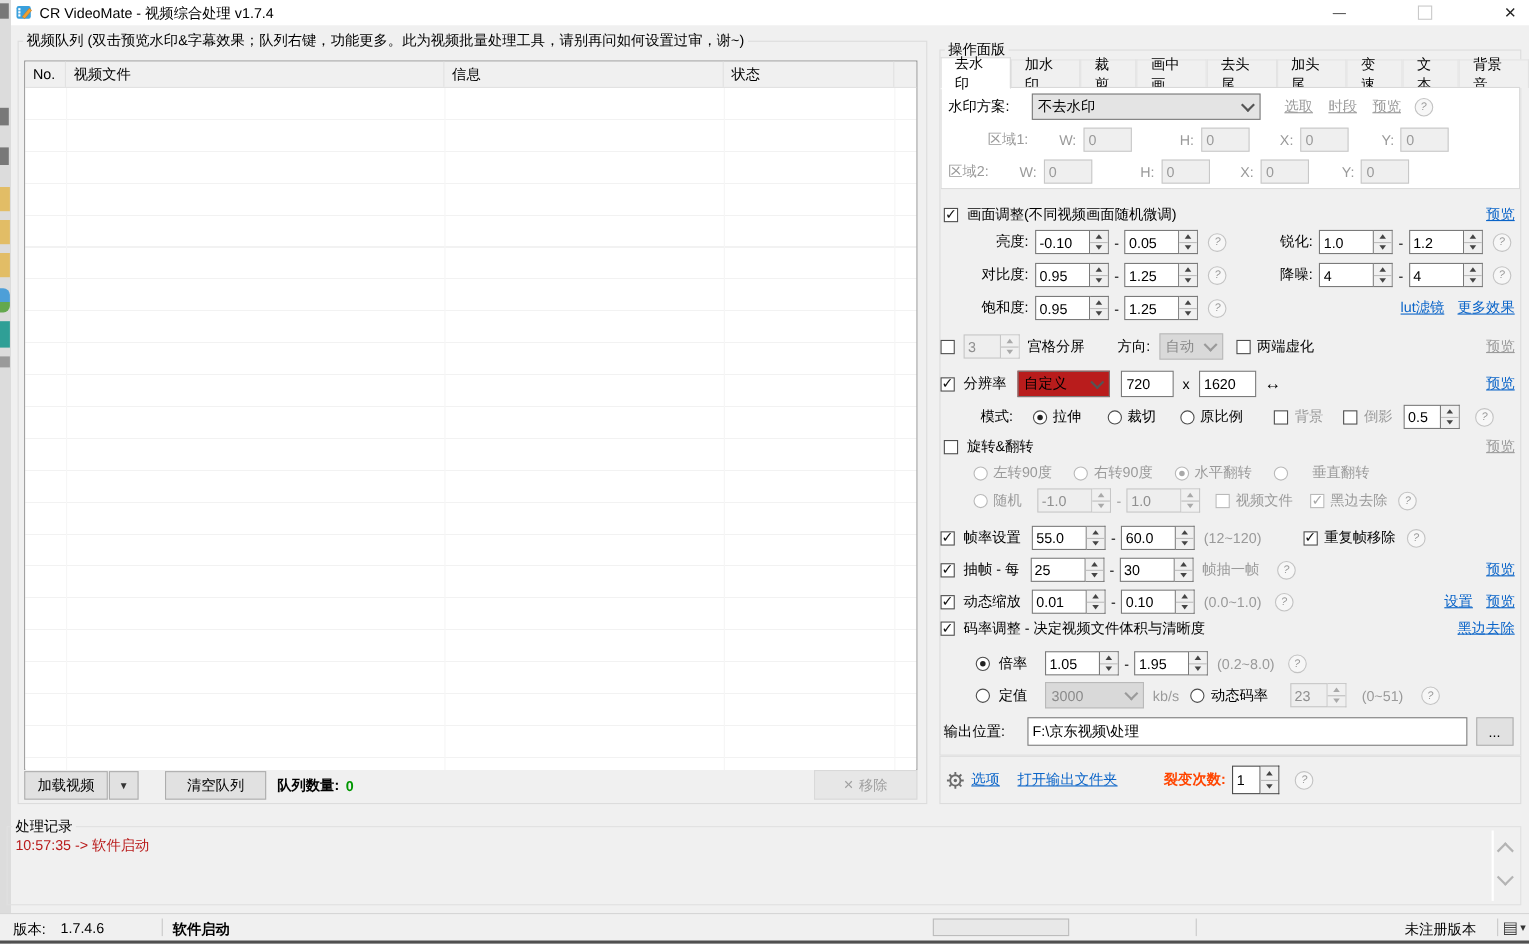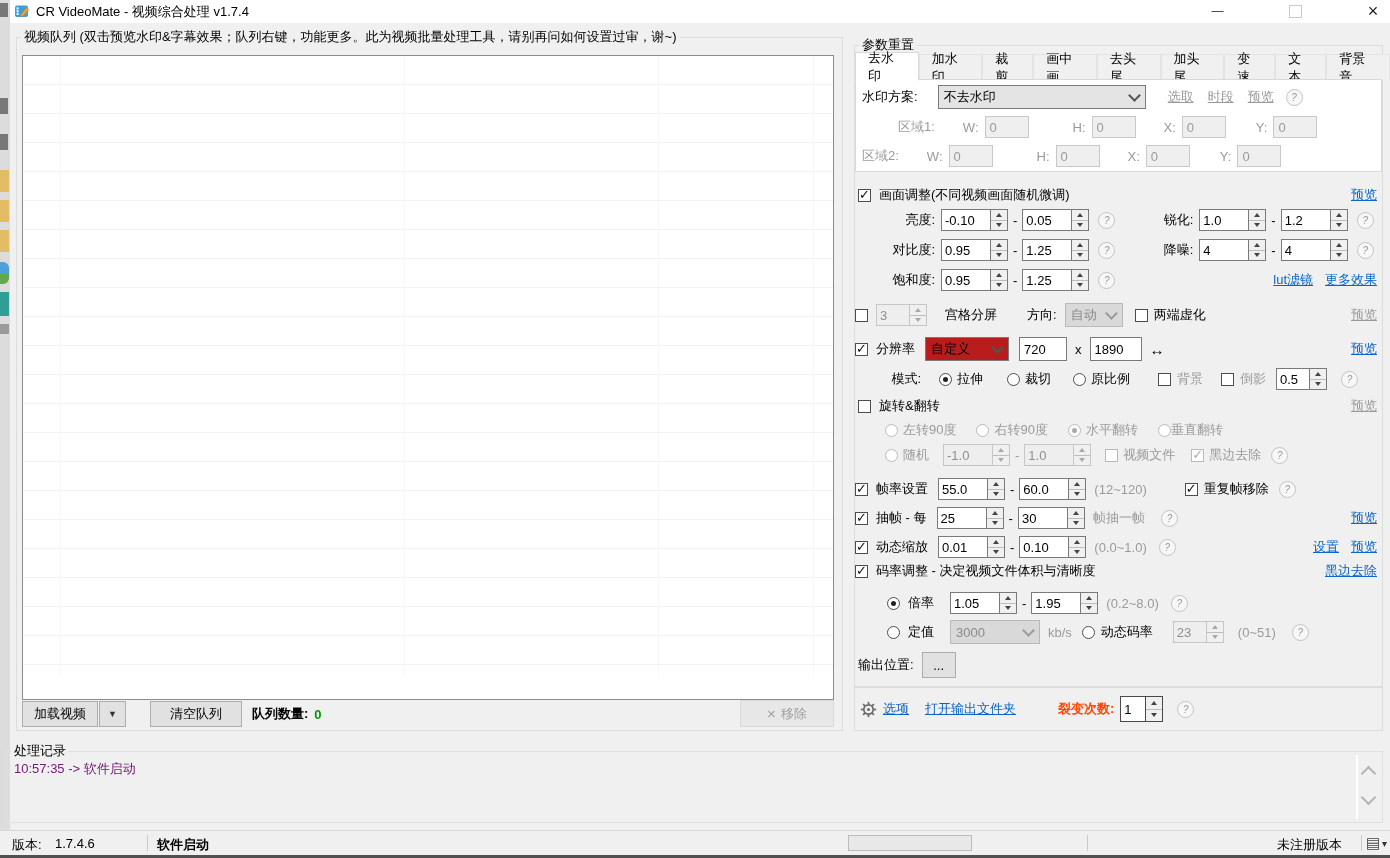--- a/index.html
+++ b/index.html
@@ -88,20 +88,35 @@
   <div class="abs" style="left:1336px;top:0;width:54px;height:22px;display:flex;align-items:center;justify-content:center">
     <span style="font-size:18px;color:#222;line-height:18px">×</span>
   </div>
 </div>
 
 <div class="grp" style="left:16px;top:37px;width:827px;height:694px">
   <span class="glab">视频队列 (双击预览水印&amp;字幕效果；队列右键，功能更多。此为视频批量处理工具，请别再问如何设置过审，谢~)</span>
 </div>
 
 <div class="abs" style="left:22px;top:55px;width:812px;height:645px;border:1px solid #8c8c8c;box-sizing:border-box;background:#fff">
+  <div style="display:flex;height:23px;background:#f0f0f0;border-bottom:1px solid #e2e2e2">
+    <div class="hcell" style="width:37px">
+        <span>No.</span>
+      </div>
+    <div class="hcell" style="width:344px">
+        <span>视频文件</span>
+      </div>
+    <div class="hcell" style="width:254px">
+        <span>信息</span>
+      </div>
+    <div class="hcell" style="width:155px">
+        <span>状态</span>
+      </div>
+    <div class="hcell" style="flex:1;border-right:none"></div>
+  </div>
   <div style="position:relative;height:620px;background:repeating-linear-gradient(#ffffff 0 28px,#f2f2f2 28px 29px)">
     <div class="abs" style="left:37px;top:0;width:1px;height:100%;background:#f6f6f6"></div>
     <div class="abs" style="left:381px;top:0;width:1px;height:100%;background:#f6f6f6"></div>
     <div class="abs" style="left:635px;top:0;width:1px;height:100%;background:#f6f6f6"></div>
     <div class="abs" style="left:790px;top:0;width:1px;height:100%;background:#f6f6f6"></div>
   </div>
 </div>
 
 <div class="btn" style="left:22px;top:701px;width:76px;height:26px">
     <span>加载视频</span>
@@ -115,21 +130,21 @@
 <div class="row" style="left:252px;top:702px">
   <span style="font-weight:700">队列数量:</span>
   <span style="font-weight:700;color:#009700;margin-left:6px">0</span>
 </div>
 <div class="btn dis" style="left:740px;top:700px;width:94px;height:27px">
   <span style="font-size:15px;margin-right:5px">×</span>
   <span>移除</span>
 </div>
 
 <div class="grp" style="left:854px;top:45px;width:529px;height:642px">
-  <span class="glab">参数重置</span>
+  <span class="glab">操作面版</span>
 </div>
 
 <div class="tabs" style="left:855px;top:51px;height:29px">
   <div class="tab active">
       <span>去水印</span>
     </div>
   <div class="tab">
       <span>加水印</span>
     </div>
   <div class="tab">
@@ -297,41 +312,41 @@
 
 <div class="row" style="left:855px;top:303px;width:522px">
   <span class="cb"></span>
   <span class="spin dis w34" style="margin-left:8px">
       <span class="sv">3</span>
       <span class="sb">
         <i class="su"></i>
         <i class="sd"></i>
       </span>
     </span>
-  <span style="margin-left:18px">宫格分屏</span>
+  <span style="margin-left:7px">宫格分屏</span>
   <span style="margin-left:30px">方向:</span>
   <span class="combo dis" style="width:58px;margin-left:8px">
       <span class="cv">自动</span>
       <i class="ca"></i>
     </span>
   <span class="cb" style="margin-left:12px"></span>
   <span style="margin-left:6px">两端虚化</span>
   <a class="link dis" style="margin-left:auto">预览</a>
 </div>
 
 <div class="row" style="left:855px;top:337px;width:522px">
   <span class="cb on"></span>
   <span style="margin-left:8px">分辨率</span>
   <span class="combo white" style="width:84px;margin-left:10px">
       <span class="cv">自定义</span>
       <i class="ca"></i>
     </span>
   <span class="tinp" style="width:48px;margin-left:10px">720</span>
   <span style="margin-left:8px">x</span>
-  <span class="tinp" style="width:52px;margin-left:8px">1890</span>
+  <span class="tinp" style="width:52px;margin-left:8px">1620</span>
   <span style="margin-left:8px;font-size:15px">↔</span>
   <a class="link" style="margin-left:auto">预览</a>
 </div>
 
 <div class="row" style="left:855px;top:367px;width:522px">
   <span style="width:66px;text-align:right">模式:</span>
   <span class="rd on" style="margin-left:18px"></span>
   <span style="margin-left:5px">拉伸</span>
   <span class="rd" style="margin-left:24px"></span>
   <span style="margin-left:5px">裁切</span>
@@ -358,21 +373,21 @@
 </div>
 
 <div class="row" style="left:855px;top:418px;width:522px">
   <span class="rd dis" style="margin-left:30px"></span>
   <span class="gray" style="margin-left:5px">左转90度</span>
   <span class="rd dis" style="margin-left:20px"></span>
   <span class="gray" style="margin-left:5px">右转90度</span>
   <span class="rd dis on" style="margin-left:20px"></span>
   <span class="gray" style="margin-left:5px">水平翻转</span>
   <span class="rd dis" style="margin-left:20px"></span>
-  <span class="gray" style="margin-left:0">垂直翻转</span>
+  <span class="gray" style="margin-left:22px">垂直翻转</span>
 </div>
 
 <div class="row" style="left:855px;top:443px;width:522px">
   <span class="rd dis" style="margin-left:30px"></span>
   <span class="gray" style="margin-left:5px">随机</span>
   <span class="spin dis" style="margin-left:14px">
       <span class="sv">-1.0</span>
       <span class="sb">
         <i class="su"></i>
         <i class="sd"></i>
@@ -508,20 +523,21 @@
         <i class="su"></i>
         <i class="sd"></i>
       </span>
     </span>
   <span class="gray" style="margin-left:14px">(0~51)</span>
   <i class="help" style="margin-left:16px">?</i>
 </div>
 
 <div class="row" style="left:858px;top:651px;width:519px;height:28px">
   <span>输出位置:</span>
+  <span class="tinp" style="width:400px;height:26px;margin-left:20px">F:\京东视频\处理</span>
   <span class="tinp" style="width:34px;height:26px;margin-left:8px;background:#e1e1e1;border-color:#adadad;justify-content:center;display:flex">...</span>
 </div>
 
 <div class="abs" style="left:854px;top:687px;width:529px;height:44px;border:1px solid #dcdcdc;box-sizing:border-box;background:#f0f0f0"></div>
 <div class="row" style="left:860px;top:689px;width:519px;height:40px">
   <span style="display:inline-flex">
     <svg width="17" height="17" viewBox="0 0 20 20">
         <circle cx="10" cy="10" r="5.5" fill="none" stroke="#6a6a6a" stroke-width="2"></circle>
         <circle cx="10" cy="10" r="1.8" fill="#6a6a6a"></circle>
         <g stroke="#6a6a6a" stroke-width="2">
@@ -545,21 +561,21 @@
         <i class="su"></i>
         <i class="sd"></i>
       </span>
     </span>
   <i class="help" style="margin-left:14px">?</i>
 </div>
 
 <div class="grp" style="left:6px;top:751px;width:1377px;height:72px;border-color:#e0e0e0">
   <span class="glab">处理记录</span>
 </div>
-<span class="abs" style="left:14px;top:760px;color:#701a75">10:57:35 -&gt; 软件启动</span>
+<span class="abs" style="left:14px;top:760px;color:#b91c1c">10:57:35 -&gt; 软件启动</span>
 <div class="abs" style="left:1356px;top:755px;width:2px;height:64px;background:#fff"></div>
 <span class="chev" style="left:1363px;top:768px;transform:rotate(-135deg)"></span>
 <span class="chev" style="left:1363px;top:792px;transform:rotate(45deg)"></span>
 
 <div class="abs" style="left:0;top:830px;width:1390px;height:26px;background:#f0f0f0;border-top:1px solid #d6d6d6;box-sizing:border-box"></div>
 <span class="abs" style="left:12px;top:836px">版本:</span>
 <span class="abs" style="left:55px;top:836px">1.7.4.6</span>
 <div class="sep" style="left:147px"></div>
 <span class="abs" style="left:157px;top:836px;font-weight:700">软件启动</span>
 <div class="abs" style="left:848px;top:835px;width:124px;height:16px;border:1px solid #bcbcbc;background:#e8e8e8;box-sizing:border-box"></div>

